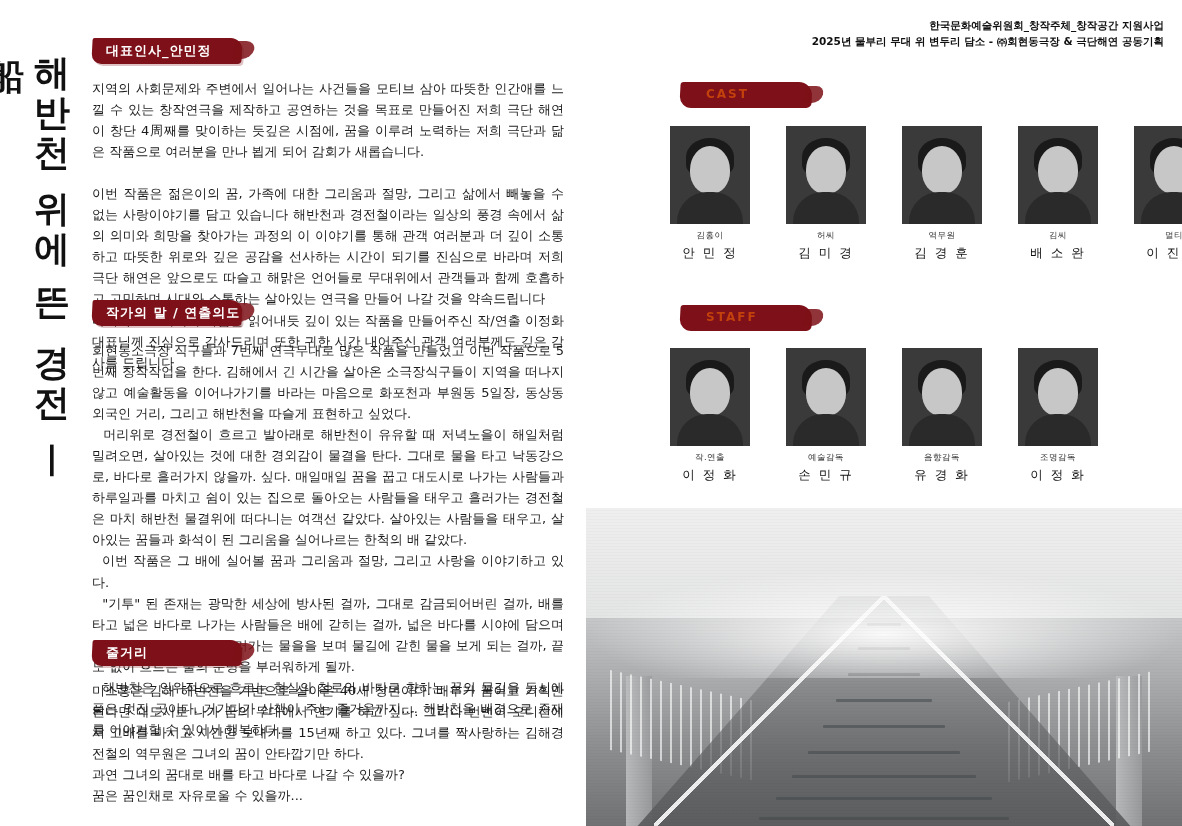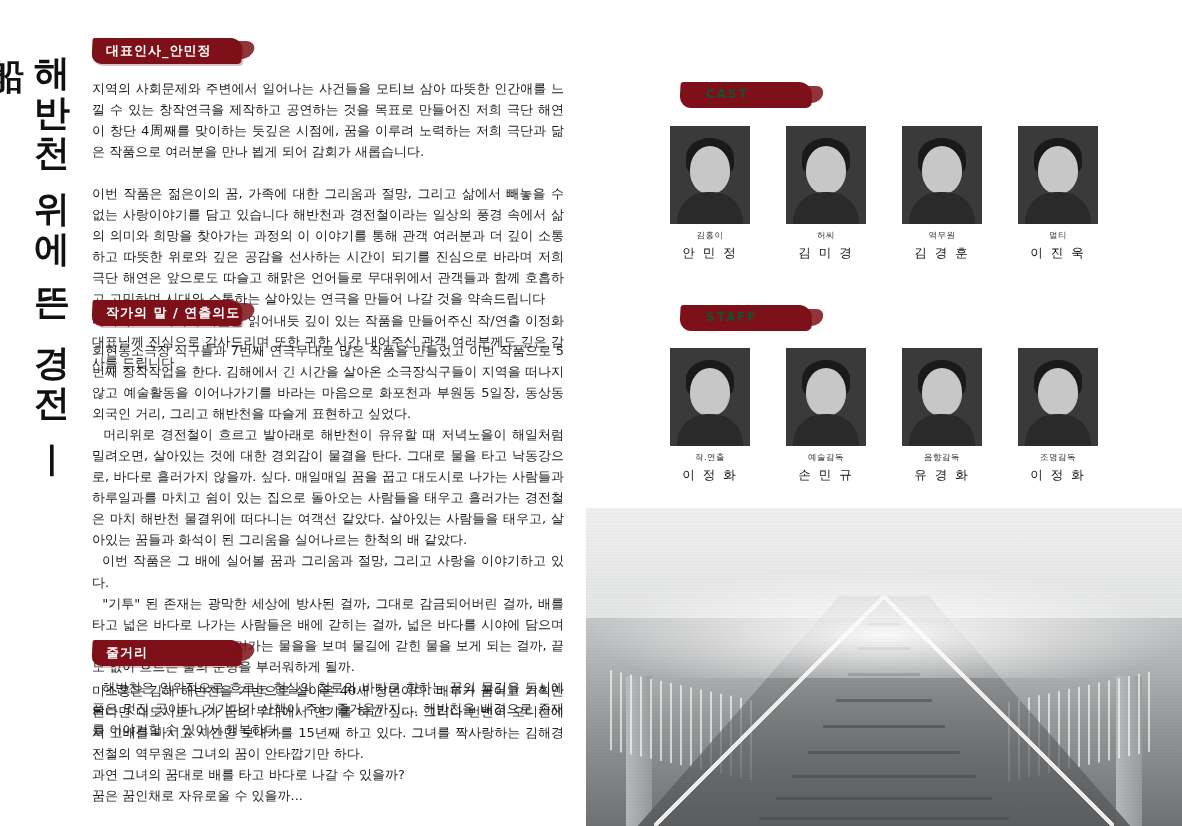--- a/index.html
+++ b/index.html
@@ -82,21 +82,21 @@
   .brush2{position:relative;width:132px;height:26px;}
   .brush2 .bar{
     position:absolute;left:0;top:0;width:132px;height:26px;
     background:#7d1018;border-radius:3px 14px 5px 12px;transform:skewX(-3deg);
   }
   .brush2 .bar:after{
     content:"";position:absolute;right:-11px;top:4px;width:18px;height:17px;
     background:#7d1018;border-radius:0 60% 60% 0;transform:skewX(-12deg);opacity:.85;
   }
   .brush2 .label{
-    position:absolute;left:26px;top:5px;color:#14532d;font-size:12px;font-weight:bold;letter-spacing:2px;text-align:right;
+    position:absolute;left:26px;top:5px;color:#c2410c;font-size:12px;font-weight:bold;letter-spacing:2px;text-align:right;
   }
 
   #cast-brush{position:absolute;left:94px;top:82px;}
   #staff-brush{position:absolute;left:94px;top:305px;}
 
   .people{position:absolute;display:flex;gap:36px;left:84px;justify-content:space-between;}
   #cast-people{top:126px;}
   #staff-people{top:348px;}
 
   .person{width:80px;display:flex;flex-direction:column;align-items:center;}
@@ -212,20 +212,22 @@
       </div>
       <div class="body">미스홍은 김해 해반천을 기반으로 살아온 40세 청년이다. 배우가 꿈이고 기획만 된다면 대도시로 나가 꿈의 무대에서 연기를 하고 싶다. 그러나 번번이 오디션에서 고배를 마시고 시간만 보내기를 15년째 하고 있다. 그녀를 짝사랑하는 김해경전철의 역무원은 그녀의 꿈이 안타깝기만 하다.
 과연 그녀의 꿈대로 배를 타고 바다로 나갈 수 있을까?
 꿈은 꿈인채로 자유로울 수 있을까...</div>
     </div>
 
   </div>
 
   <div class="right">
 
+    <div class="credit-head">한국문화예술위원회_창작주체_창작공간 지원사업
+2025년 물부리 무대 위 변두리 담소 - ㈜회현동극장 &amp; 극단해연 공동기획</div>
 
     <div class="brush2" id="cast-brush">
       <span class="bar"></span>
       <span class="label">CAST</span>
     </div>
 
     <div class="people" id="cast-people">
       <div class="person">
         <div class="photo">
           <span class="bg"></span>
@@ -248,20 +250,30 @@
       </div>
       <div class="person">
         <div class="photo">
           <span class="bg"></span>
           <span class="hair"></span>
           <span class="head"></span>
           <span class="body"></span>
         </div>
         <div class="p-role">역무원</div>
         <div class="p-name">김 경 훈</div>
+      </div>
+      <div class="person">
+        <div class="photo">
+          <span class="bg"></span>
+          <span class="hair"></span>
+          <span class="head"></span>
+          <span class="body"></span>
+        </div>
+        <div class="p-role">김씨</div>
+        <div class="p-name">배 소 완</div>
       </div>
       <div class="person">
         <div class="photo">
           <span class="bg"></span>
           <span class="hair"></span>
           <span class="head"></span>
           <span class="body"></span>
         </div>
         <div class="p-role">멀티</div>
         <div class="p-name">이 진 욱</div>

